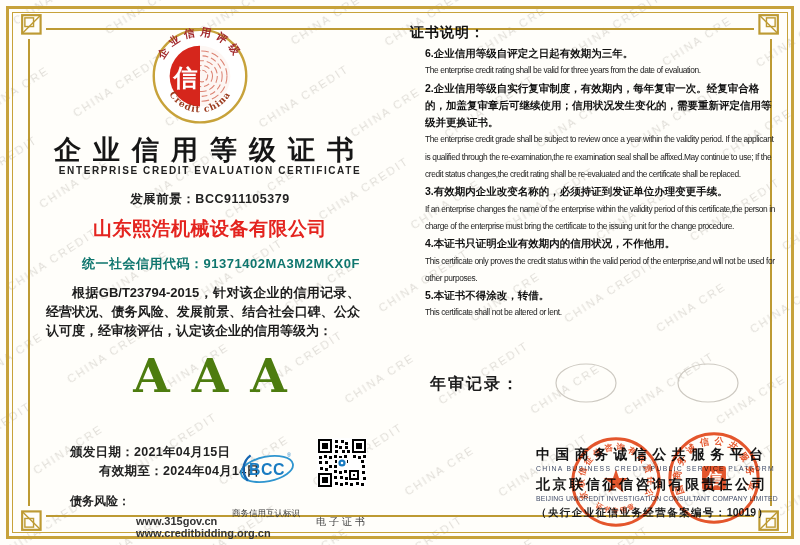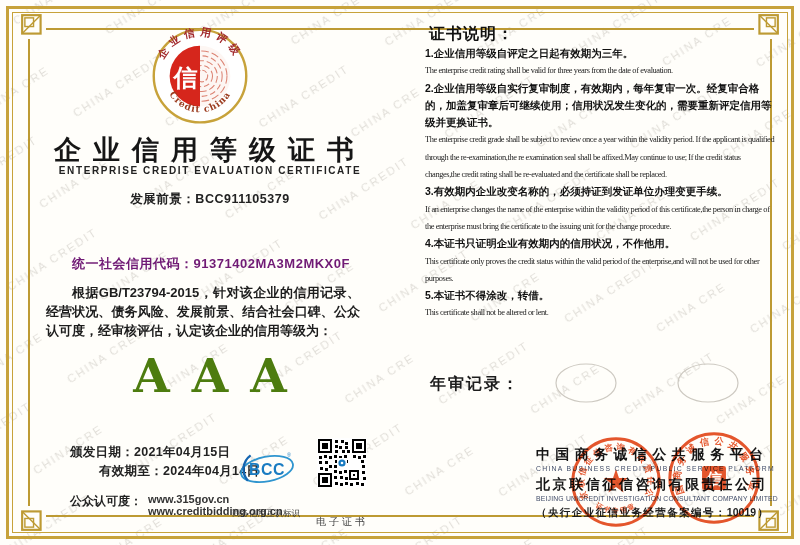--- a/index.html
+++ b/index.html
@@ -19,35 +19,35 @@
   .c-tr { right:20px; top:13px; transform:scaleX(-1); }
   .c-bl { left:20px; bottom:13px; transform:scaleY(-1); }
   .c-br { right:20px; bottom:13px; transform:rotate(180deg); }
   
   .content { position:absolute; inset:0; z-index:3; }
   .center { text-align:center; }
   .title-cn { left:45px; top:132px; width:330px; font-size:27px; font-weight:700; letter-spacing:12px; color:#161616; }
   .title-en { left:45px; top:165px; width:330px; font-size:10px; font-weight:700; letter-spacing:1.6px; color:#222; }
   .credit-code { left:45px; top:191px; width:330px; font-size:12.5px; font-weight:700; color:#222; letter-spacing:.5px; }
   .company { left:45px; top:216px; width:330px; font-size:19px; font-weight:700; color:#e4241f; letter-spacing:.5px; }
-  .uscc { left:46px; top:255px; width:330px; font-size:13px; font-weight:700; color:#701a75; letter-spacing:.5px; }
+  .uscc { left:56px; top:255px; width:330px; font-size:13px; font-weight:700; color:#0f766e; letter-spacing:.5px; }
   .statement { left:46px; top:283px; width:314px; font-size:13px; font-weight:600; color:#1d1d1d;
                line-height:19px; text-align:justify; text-indent:2em; }
   .rating { left:45px; top:348px; width:330px; font-family:"DejaVu Serif","Liberation Serif",serif;
             font-size:47px; font-weight:700; letter-spacing:22px; color:#4d7c0f; text-indent:22px; }
   .date-line { left:70px; font-size:12.5px; font-weight:700; color:#222; letter-spacing:.3px; }
   .query { left:70px; top:493px; display:flex; font-size:12px; font-weight:700; color:#222; }
-  .urls { margin-left:6px; font-size:11px; font-weight:600; line-height:12px; color:#333; }
+  .urls { margin-left:6px; font-size:11px; font-weight:600; line-height:12px; color:#333;margin-top:22px; }
   .bcc-label { left:214px; top:508px; width:104px; font-size:8.5px; font-weight:400; color:#333; }
   .qr-label { left:303px; top:507px; width:78px; font-size:10px; letter-spacing:3px; color:#444;margin-top:8px; }
   
-  .notes-heading { left:429px; top:24px; font-size:16px; font-weight:700; color:#111; letter-spacing:1px; }
+  .notes-heading { left:410px; top:24px; font-size:14px; font-weight:700; color:#111; letter-spacing:1px; }
   .notes { left:425px; top:45px; width:351px; height:330px; overflow:hidden; }
   .note-cn { font-size:10.5px; font-weight:700; color:#111; line-height:17.3px; }
-  .note-en { font-family:Liberation Serif, serif; font-size:8.4px;
+  .note-en { font-family:Liberation Sans, sans-serif; font-size:8.4px;
              letter-spacing:-0.4px; color:#222; line-height:17.3px; }
   .annual { left:430px; top:374px; font-size:16px; font-weight:700; letter-spacing:2px; color:#1d1d1d; }
   .oval { position:absolute; width:64px; height:42px; }
   .footer { left:536px; top:446px; width:232px; }
   .jl { text-align:justify; text-align-last:justify; }
   .f-cn1 { font-size:14px; font-weight:700; color:#151515; letter-spacing:5px; white-space:nowrap; }
   .f-en  { font-size:6.8px; color:#3f4a66; letter-spacing:1.3px; white-space:nowrap; margin-top:1px; }
   .f-en2 { letter-spacing:.2px; }
   .f-cn2 { font-size:14px; font-weight:700; color:#151515; letter-spacing:2.5px; white-space:nowrap; margin-top:4px; }
   .f-reg { font-size:10.5px; font-weight:700; color:#1d1d1d; margin-top:4px; white-space:nowrap; }
@@ -126,34 +126,35 @@
         <textPath href="#logoBot" startOffset="50%" text-anchor="middle">Credit china</textPath>
       </text>
     </svg>
 
     <div class="abs center title-en">ENTERPRISE CREDIT EVALUATION CERTIFICATE</div>
     <div class="abs center title-cn">企业信用等级证书</div>
     <div class="abs center credit-code">
       <span>发展前景：</span><span>BCC911105379</span>
     </div>
 
+    <div class="abs center company">山东熙浩机械设备有限公司</div>
     <div class="abs center uscc">
       <span>统一社会信用代码：</span><span>91371402MA3M2MKX0F</span>
     </div>
     <div class="abs statement">根据GB/T23794-2015，针对该企业的信用记录、经营状况、债务风险、发展前景、结合社会口碑、公众认可度，经审核评估，认定该企业的信用等级为：</div>
     <div class="abs center rating">AAA</div>
 
     <div class="abs date-line" style="top:444px;">
       <span>颁发日期：</span><span>2021年04月15日</span>
     </div>
     <div class="abs date-line" style="top:463px;margin-left:29px;">
       <span>有效期至：</span><span>2024年04月14日</span>
     </div>
     <div class="abs query">
-      <span>公众认可度：</span>
+      <span>债务风险：</span>
       <span class="urls">
         <div>www.315gov.cn</div>
         <div>www.creditbidding.org.cn</div>
       </span>
     </div>
 
     <svg class="abs" style="left:236px; top:449px;" width="62" height="40" viewBox="0 0 66 44">
       <ellipse cx="33" cy="22" rx="29" ry="13.5" transform="rotate(-11 33 22)" fill="none" stroke="#2f95cf" stroke-width="2"></ellipse>
       <path d="M15 7 A 19 19 0 0 0 12 35" fill="none" stroke="#1565b0" stroke-width="2.6"></path>
       <text x="33" y="28.5" font-size="17.5" font-weight="700" fill="#1a7cc2" text-anchor="middle" letter-spacing="0.5">BCC</text>
@@ -189,21 +190,21 @@
         M45 33h3v3h-3z M46 39h3v3h-3z M18 44h3v3h-3z M23 45h3v3h-3z M28 44h3v3h-3z M33 45h3v3h-3z M39 44h3v3h-3z M44 45h3v3h-3z"></path>
       <rect x="20" y="20" width="10" height="10" fill="#ffffff"></rect>
       <circle cx="25" cy="25" r="3.6" fill="#1a7cc2"></circle>
       <circle cx="25" cy="25" r="1.3" fill="#ffffff"></circle>
     </svg>
     <div class="abs center qr-label">电子证书</div>
 
     <div class="abs notes-heading">证书说明：</div>
     <div class="abs notes">
       <div>
-        <div class="note-cn">1.企业信用等级自评定之日起有效期为三年。</div>
+        <div class="note-cn">6.企业信用等级自评定之日起有效期为三年。</div>
         <div class="note-en">The enterprise credit rating shall be valid for three years from the date of evaluation.</div>
       </div>
       <div>
         <div class="note-cn">2.企业信用等级自实行复审制度，有效期内，每年复审一次。经复审合格的，加盖复审章后可继续使用；信用状况发生变化的，需要重新评定信用等级并更换证书。</div>
         <div class="note-en">The enterprise credit grade shall be subject to review once a year within the validity period. If the applicant is qualified through the re-examination,the re examination seal shall be affixed.May continue to use; If the credit status changes,the credit rating shall be re-evaluated and the certificate shall be replaced.</div>
       </div>
       <div>
         <div class="note-cn">3.有效期内企业改变名称的，必须持证到发证单位办理变更手续。</div>
         <div class="note-en">If an enterprise changes the name of the enterprise within the validity period of this certificate,the person in charge of the enterprise must bring the certificate to the issuing unit for the change procedure.</div>
       </div>

